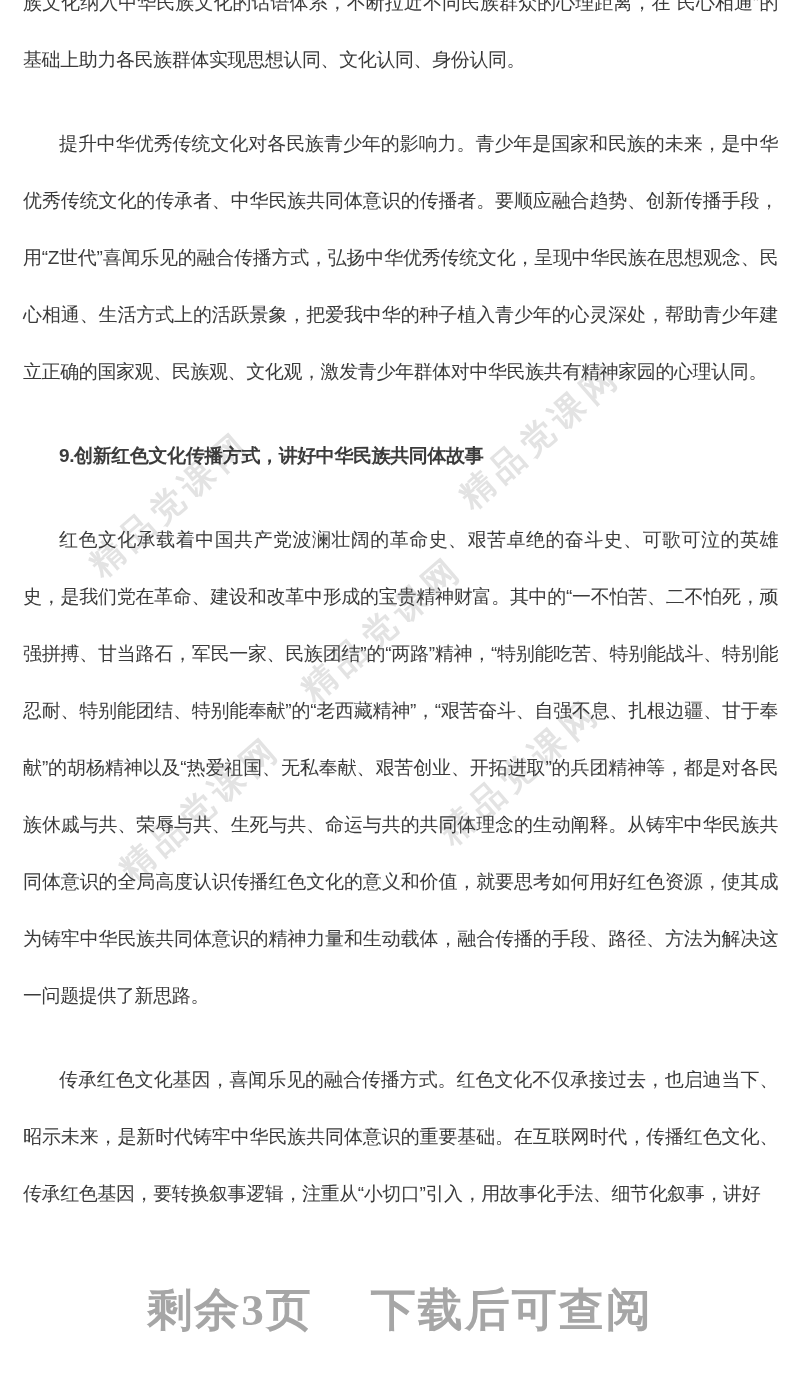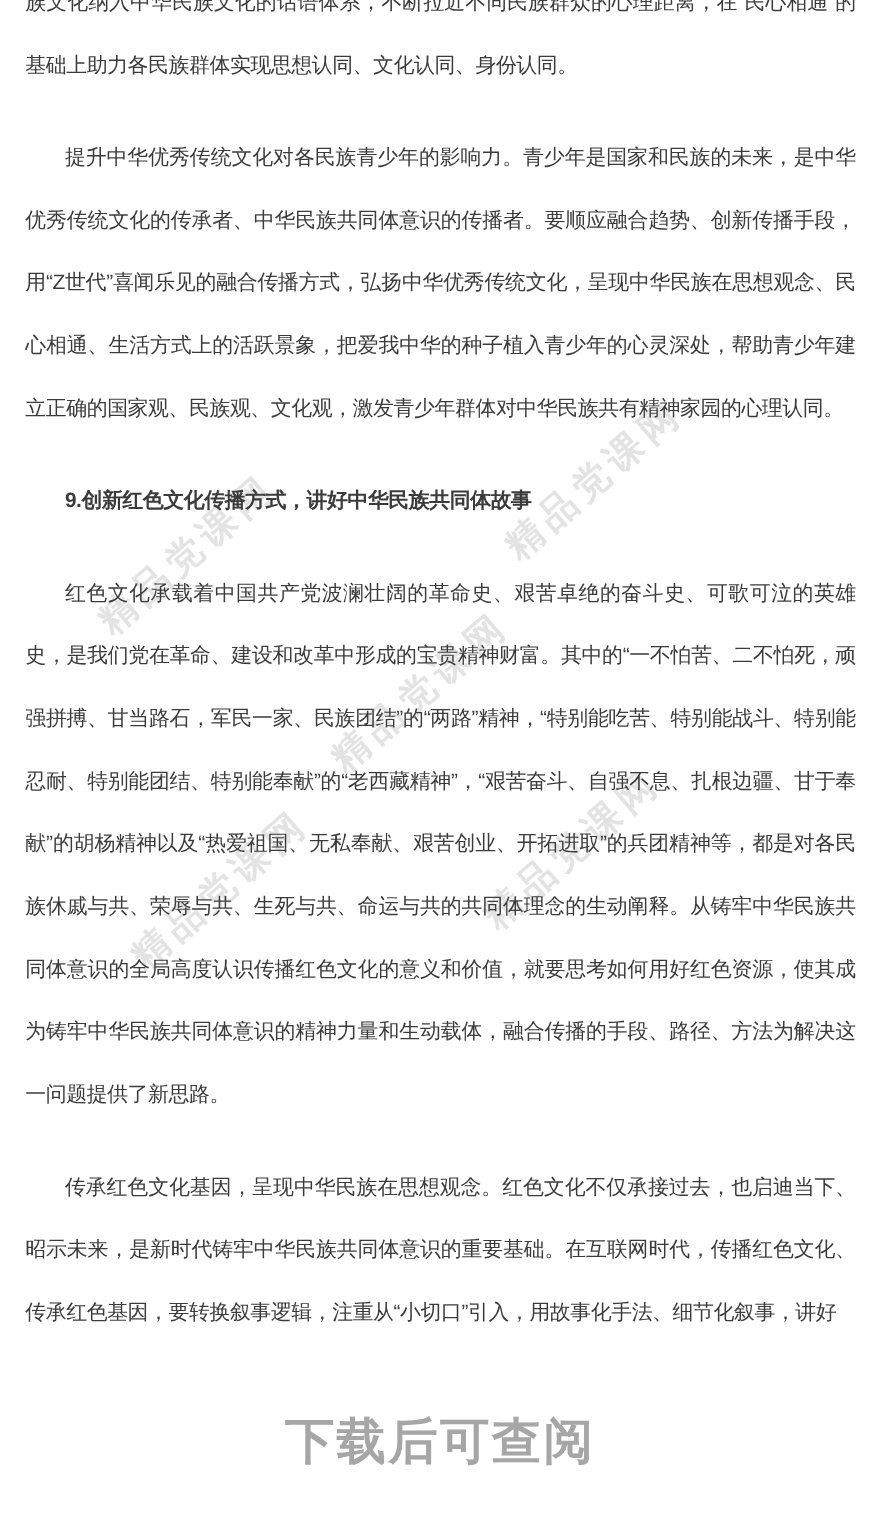--- a/index.html
+++ b/index.html
@@ -96,21 +96,22 @@
   <div class="content" style="color: rgb(59, 59, 59);">
 
     <p class="continued"><span>族文化纳入中华民族文化的话语体系，不断拉近不同民族群众的心理距离，在“民心相通”的基础上助力各民族群体实现思想认同、文化认同、身份认同。</span></p>
 
     <p><span class="lead">提升中华优秀传统文化对各民族青少年的影响力。</span><span>青少年是国家和民族的未来，是中华优秀传统文化的传承者、中华民族共同体意识的传播者。要顺应融合趋势、创新传播手段，用“Z世代”喜闻乐见的融合传播方式，弘扬中华优秀传统文化，呈现中华民族在思想观念、民心相通、生活方式上的活跃景象，把爱我中华的种子植入青少年的心灵深处，帮助青少年建立正确的国家观、民族观、文化观，激发青少年群体对中华民族共有精神家园的心理认同。</span></p>
 
     <h2>9.创新红色文化传播方式，讲好中华民族共同体故事</h2>
 
     <p><span>红色文化承载着中国共产党波澜壮阔的革命史、艰苦卓绝的奋斗史、可歌可泣的英雄史，是我们党在革命、建设和改革中形成的宝贵精神财富。其中的“一不怕苦、二不怕死，顽强拼搏、甘当路石，军民一家、民族团结”的“两路”精神，“特别能吃苦、特别能战斗、特别能忍耐、特别能团结、特别能奉献”的“老西藏精神”，“艰苦奋斗、自强不息、扎根边疆、甘于奉献”的胡杨精神以及“热爱祖国、无私奉献、艰苦创业、开拓进取”的兵团精神等，都是对各民族休戚与共、荣辱与共、生死与共、命运与共的共同体理念的生动阐释。从铸牢中华民族共同体意识的全局高度认识传播红色文化的意义和价值，就要思考如何用好红色资源，使其成为铸牢中华民族共同体意识的精神力量和生动载体，融合传播的手段、路径、方法为解决这一问题提供了新思路。</span></p>
 
-    <p><span class="lead">传承红色文化基因，呈现中华民族在思想观念。</span><span>红色文化不仅承接过去，也启迪当下、昭示未来，是新时代铸牢中华民族共同体意识的重要基础。在互联网时代，传播红色文化、传承红色基因，要转换叙事逻辑，注重从“小切口”引入，用故事化手法、细节化叙事，讲好</span></p>
+    <p><span class="lead">传承红色文化基因，喜闻乐见的融合传播方式。</span><span>红色文化不仅承接过去，也启迪当下、昭示未来，是新时代铸牢中华民族共同体意识的重要基础。在互联网时代，传播红色文化、传承红色基因，要转换叙事逻辑，注重从“小切口”引入，用故事化手法、细节化叙事，讲好</span></p>
 
   </div>
 
   <div class="footer" style="color: rgb(166, 166, 166);">
+    <span>剩余3页</span>
     <span>下载后可查阅</span>
   </div>
 
 </div>
 
 </body></html>

